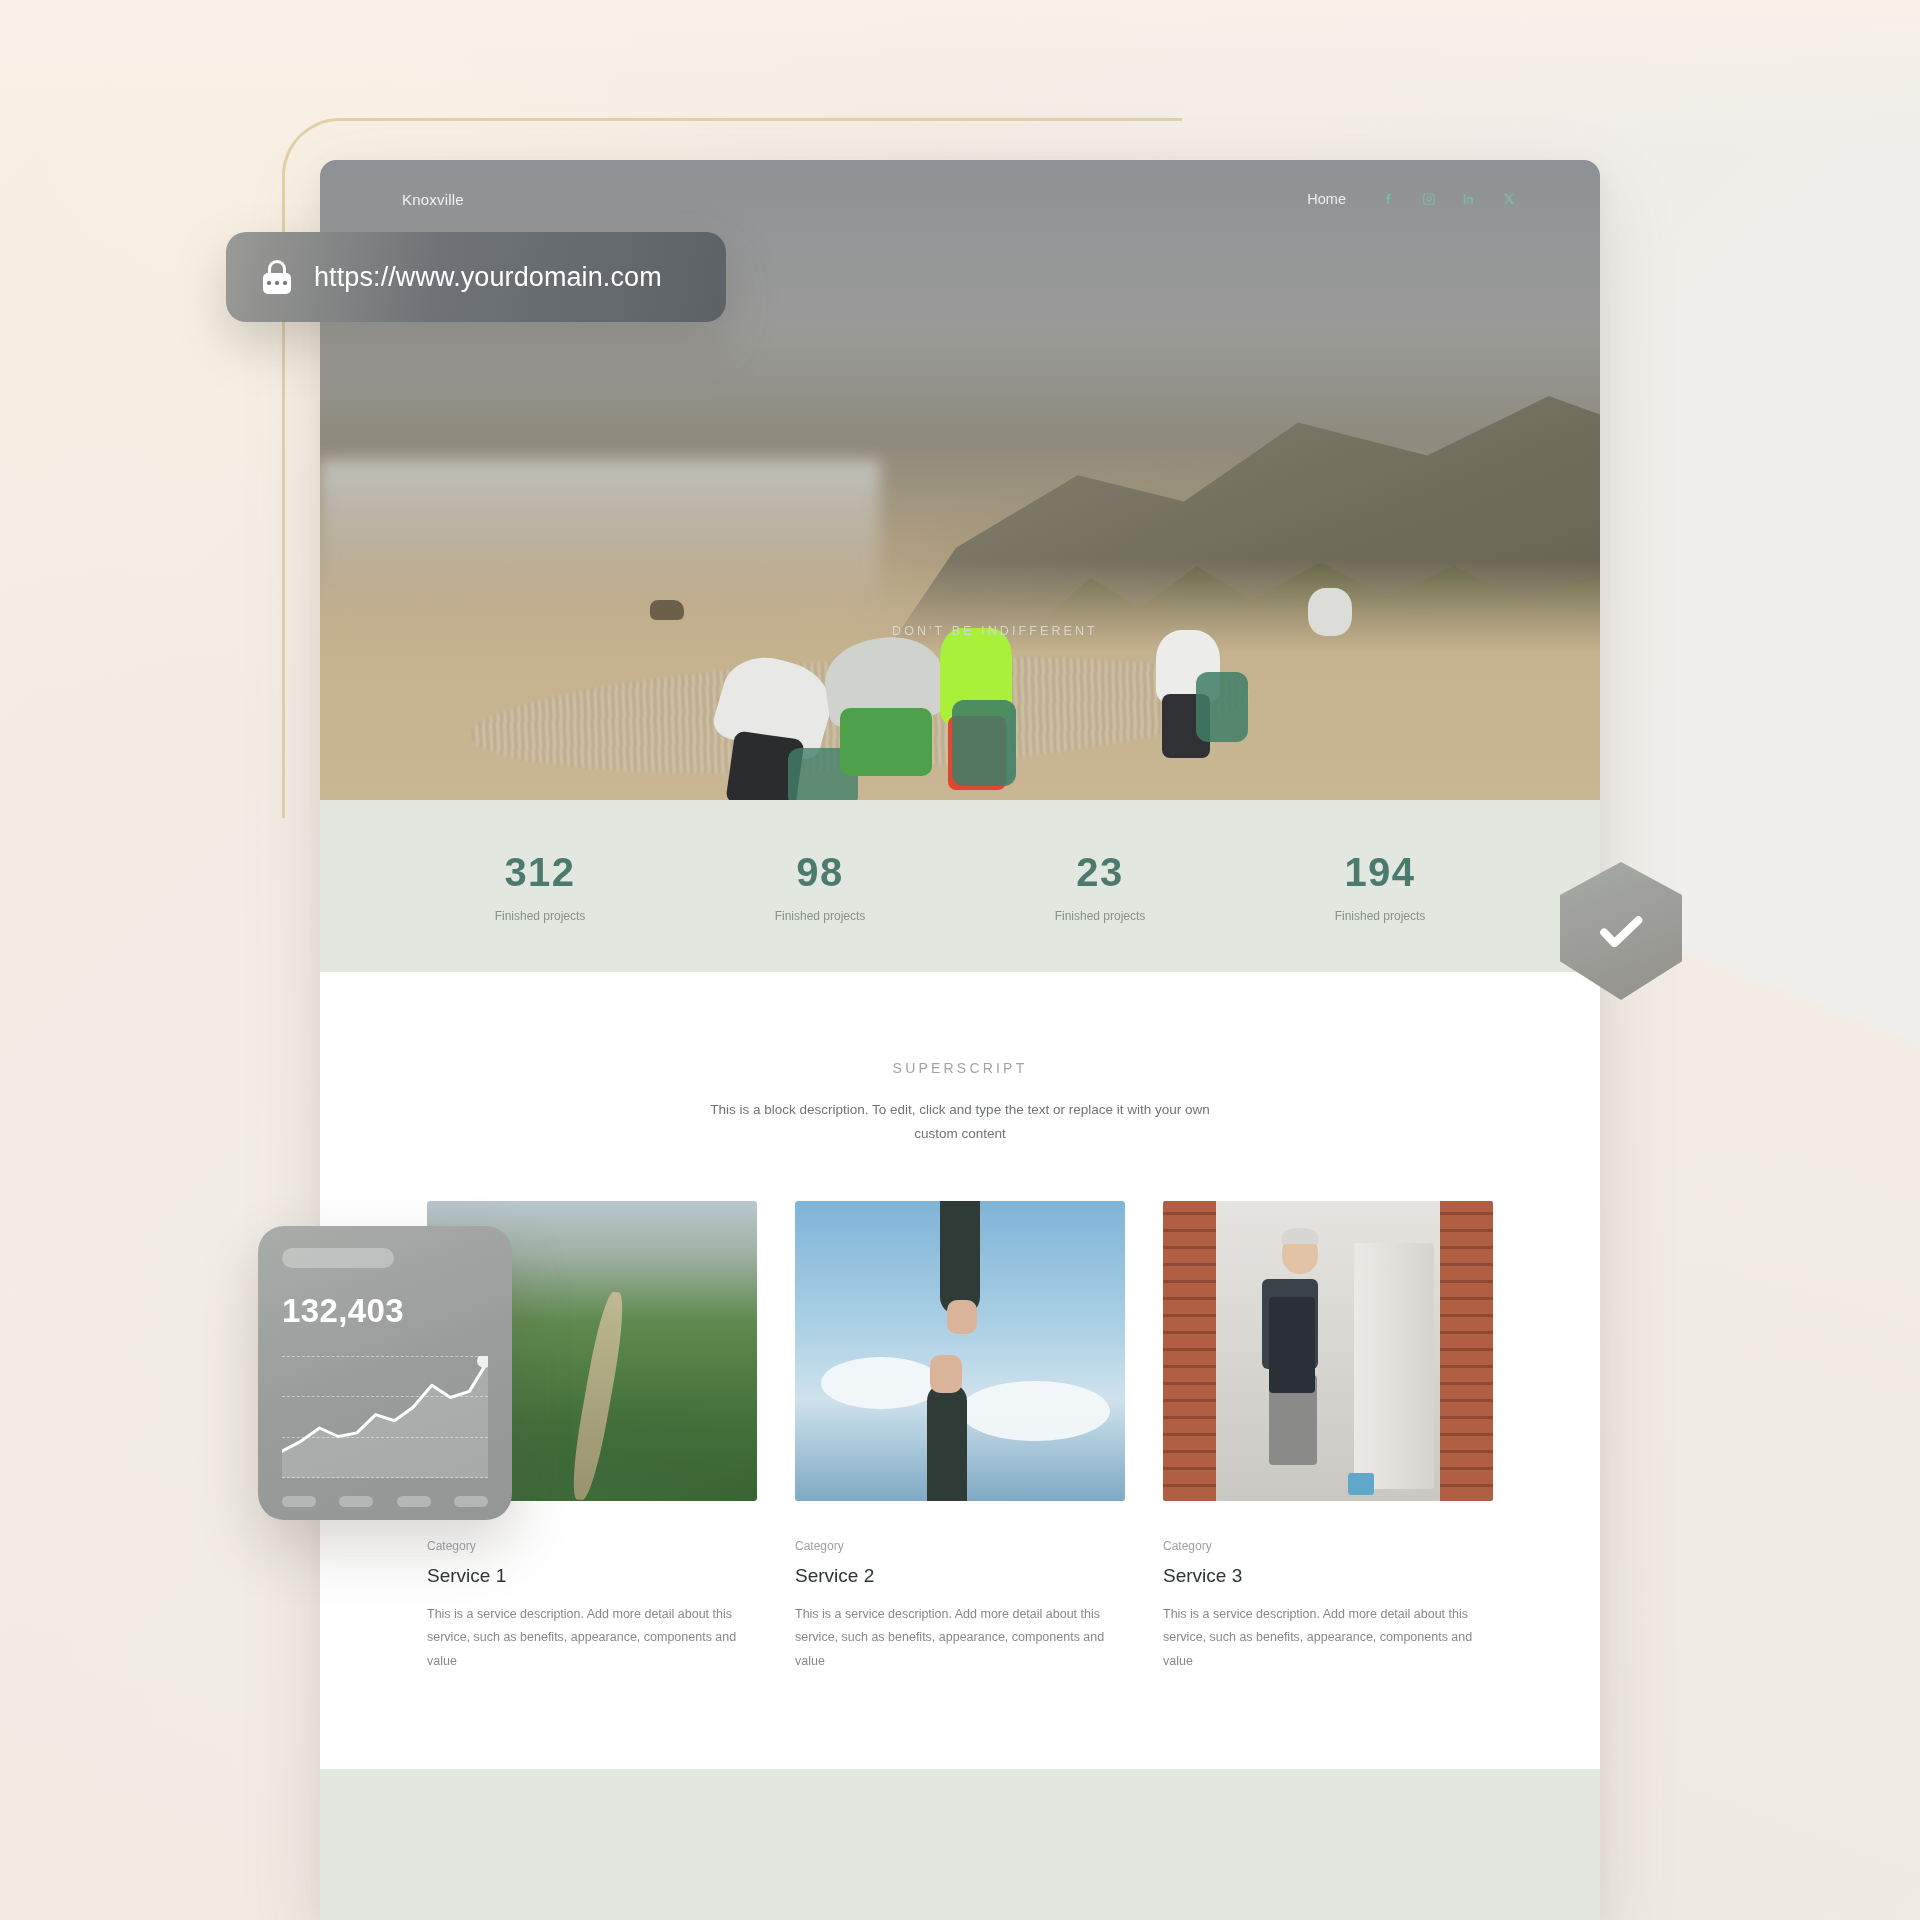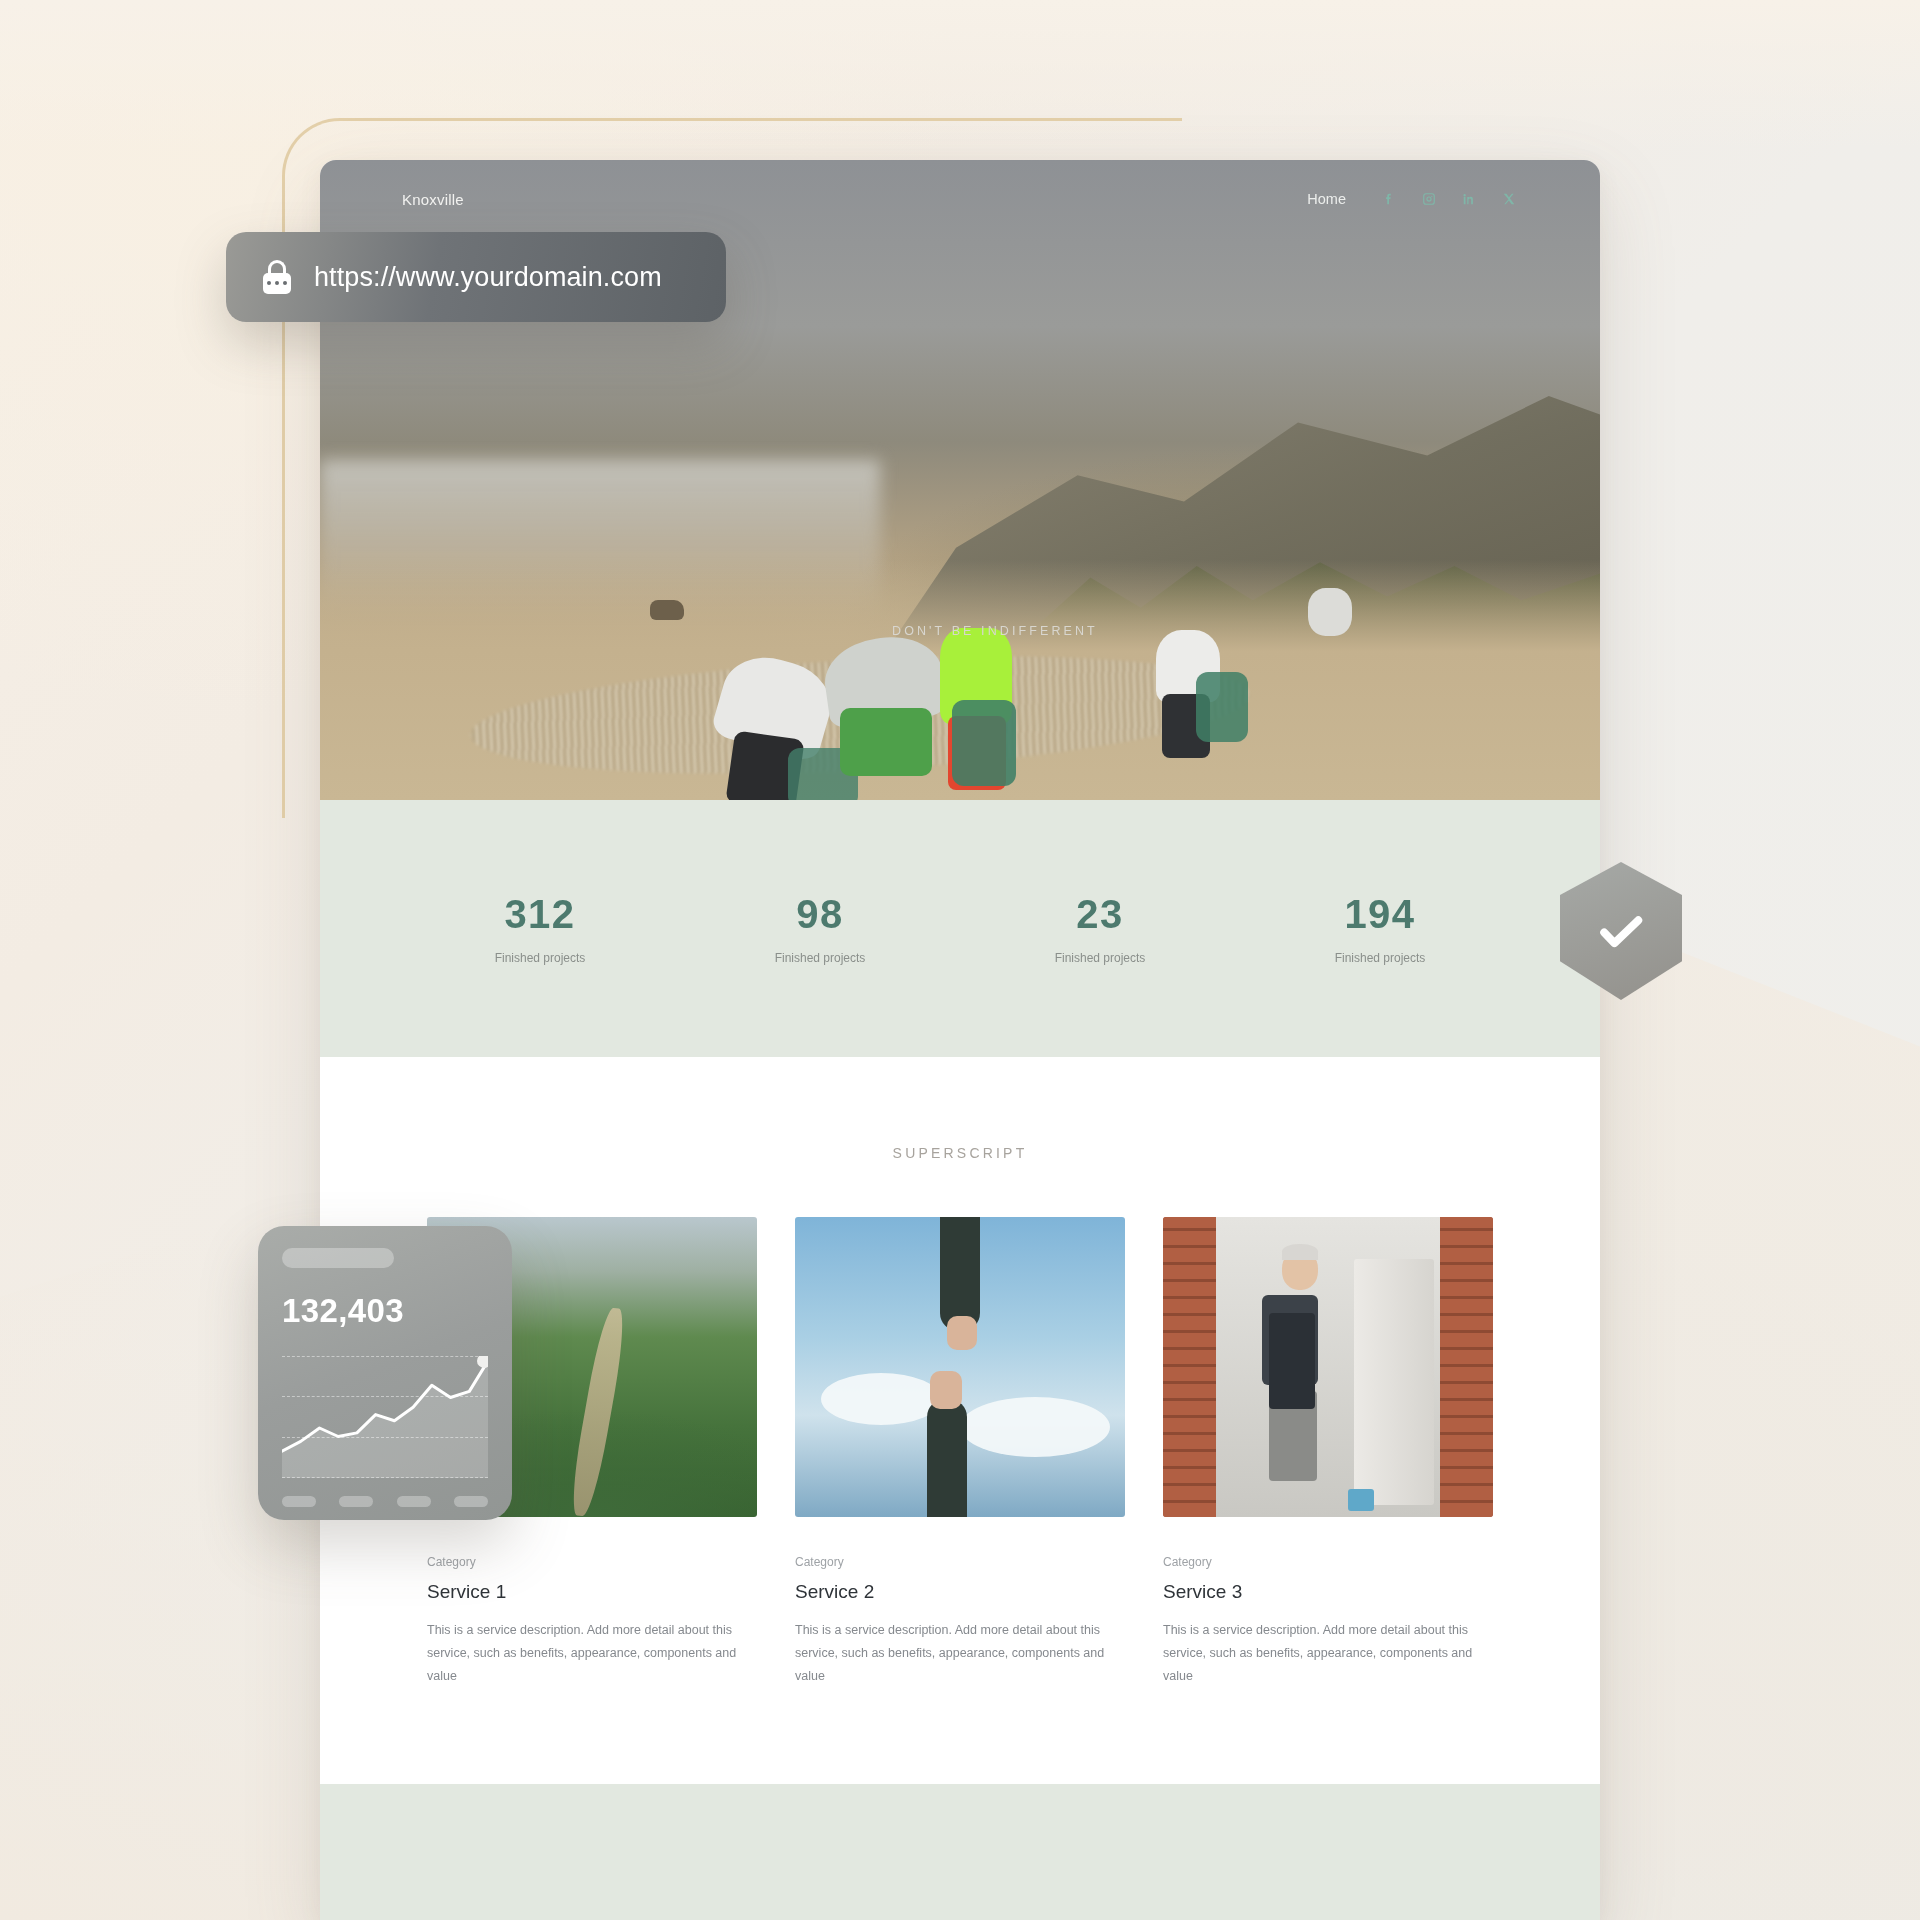--- a/index.html
+++ b/index.html
@@ -84,21 +84,21 @@
   .soc{width:18px;height:18px;display:flex;align-items:center;justify-content:center;
      color:#7fb6a8;font-size:15px;line-height:1;}
   .soc svg{width:14px;height:14px;fill:#7fb6a8;}
 
   .hero-copy{position:absolute;left:572px;top:464px;z-index:3;}
   .eyebrow{color:#d8d6cf;font-size:12.5px;letter-spacing:3.1px;text-transform:uppercase;}
   .hero-h1{color:#fff;font-size:44px;line-height:1.22;font-weight:400;margin-top:16px;
      letter-spacing:-.2px;}
 
   
-  .stats{background:#e2e8e0;height:257px;display:flex;align-items:center;
+  .stats{background:#e2e8e0;height:172px;display:flex;align-items:center;
      justify-content:center;gap:0;padding:0 80px;}
   .stat{flex:1;text-align:center;}
   .stat-num{color:#4d7a6e;font-size:40px;font-weight:600;letter-spacing:1.5px;}
   .stat-lab{color:#8a8f8b;font-size:12px;margin-top:14px;}
 
   
   .block{background:#fff;padding:88px 0 96px;}
   .superscript{text-align:center;color:#a7a39d;font-size:14px;letter-spacing:3.2px;
      text-transform:uppercase;}
   .block-title{text-align:center;color:#2e3338;font-size:31px;font-weight:400;margin-top:24px;}
@@ -275,20 +275,21 @@
       <div class="stat-lab">Finished projects</div>
     </div>
     <div class="stat">
       <div class="stat-num">194</div>
       <div class="stat-lab">Finished projects</div>
     </div>
   </section>
 
   <section class="block">
     <div class="superscript">SUPERSCRIPT</div>
+    <p class="block-desc">This is a block description. To edit, click and type the text or replace it with your own custom content</p>
 
     <div class="cards">
       <div class="card">
         <div class="card-img img1">
             <div class="path"></div>
           </div>
         <div class="card-cat">Category</div>
         <div class="card-title">Service 1</div>
         <div class="card-desc">This is a service description. Add more detail about this service, such as benefits, appearance, components and value</div>
       </div>

